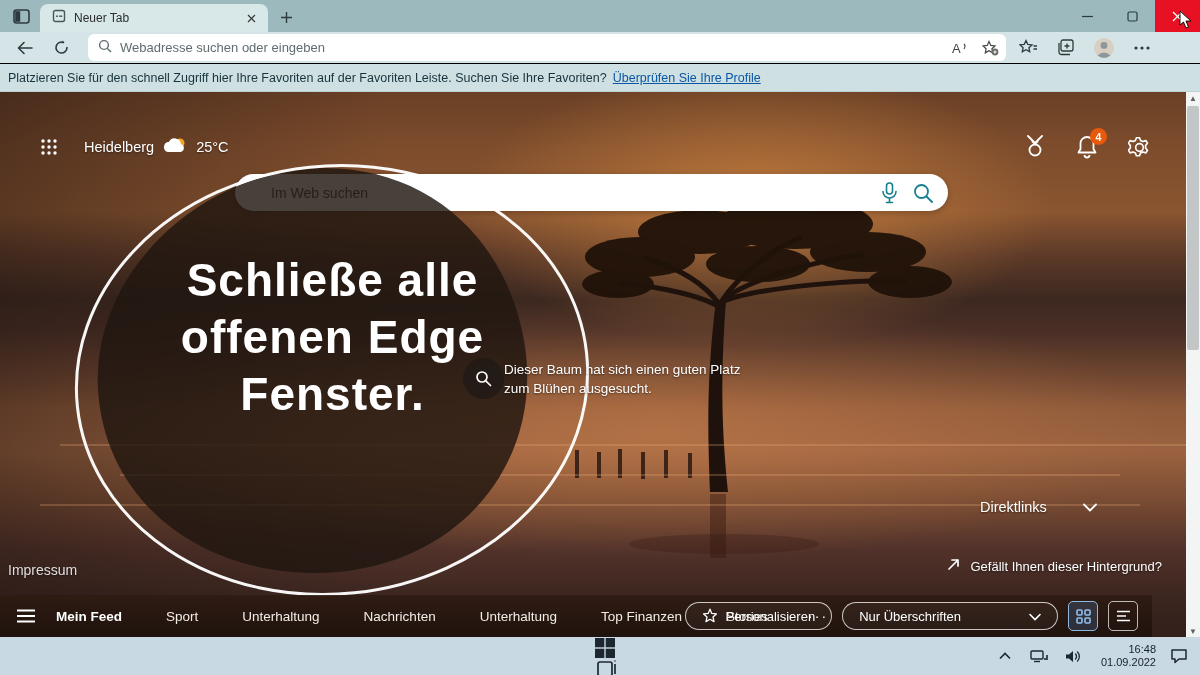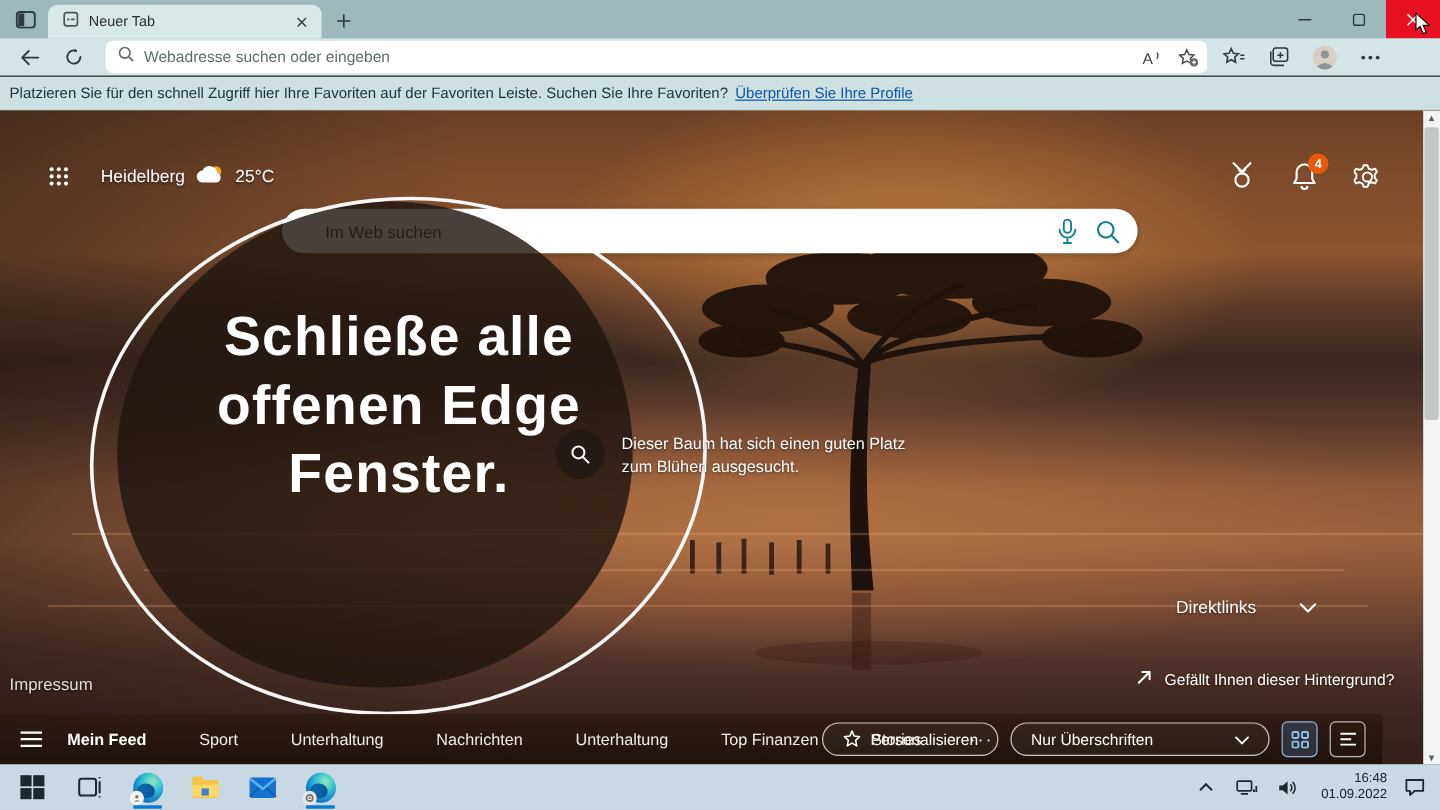--- a/index.html
+++ b/index.html
@@ -63,21 +63,21 @@
   .search-input { flex:1; border:none; outline:none; background:transparent; font-size:14px; color:#222; padding-left:36px; font-family:"Liberation Sans",sans-serif; }
   .search-input::placeholder { color:#3f3f3f; }
   .pill-icon { width:34px; height:34px; display:flex; align-items:center; justify-content:center; }
   .pill-icon.last { margin-right:8px; }
 
   
   .annotation-svg { position:absolute; left:0; top:0; width:1200px; height:545px; pointer-events:none; }
   .annotation-text { position:absolute; left:105px; top:160px; width:455px; text-align:center; color:#fff; font-size:46px; line-height:57px; font-weight:bold; letter-spacing:1px; pointer-events:none; }
 
   
-  .caption { position:absolute; left:463px; top:266px; display:flex; align-items:center; gap:14px; }
+  .caption { position:absolute; left:463px; top:266px; display:flex; align-items:center; }
   .caption-icon { width:41px; height:41px; border-radius:50%; background:rgba(30,25,22,.72); display:flex; align-items:center; justify-content:center; }
   .caption-text { font-size:13.5px; color:#fff; line-height:19px; text-shadow:0 1px 2px rgba(0,0,0,.5); }
 
   
   .quicklinks { position:absolute; left:980px; top:406px; display:flex; align-items:center; gap:36px; color:#fff; }
   .quicklinks-label { font-size:14.5px; text-shadow:0 1px 2px rgba(0,0,0,.5); }
 
   .impressum { position:absolute; left:8px; top:470px; font-size:14px; color:rgba(255,255,255,.85); text-shadow:0 1px 2px rgba(0,0,0,.5); }
   .like-bg { position:absolute; right:38px; top:466px; display:flex; align-items:center; gap:10px; color:#fff; font-size:13px; text-shadow:0 1px 2px rgba(0,0,0,.5); }
 
@@ -94,21 +94,21 @@
   .view-btn { width:30px; height:30px; border-radius:5px; display:flex; align-items:center; justify-content:center; cursor:pointer; }
   .view-btn.grid { border:1.5px solid #8fb8e0; background:rgba(80,120,170,.28); }
   .view-btn.list { border:1.5px solid rgba(255,255,255,.7); }
 
   
   .scrollbar { position:absolute; right:0; top:0; width:14px; height:545px; background:#f3f5f5; }
   .sb-arrow { position:absolute; left:0; width:14px; height:12px; display:flex; align-items:center; justify-content:center; font-size:8px; color:#606060; }
   .sb-thumb { position:absolute; left:1px; top:14px; width:12px; height:244px; background:#c2c6c7; border-radius:2px; }
 
   
-  .taskbar { position:absolute; left:0; top:637px; width:1200px; height:38px; background:#c8d9e4; display:flex; align-items:center; }
+  .taskbar { position:absolute; left:0; top:637px; width:1200px; height:38px; background:#c8d9e4; display:flex; align-items:center;flex-direction:column; }
   .tb-icon { position:relative; width:34px; height:34px; margin-left:14px; display:flex; align-items:center; justify-content:center; }
   .tb-underline { position:absolute; bottom:-1px; left:5px; width:24px; height:3px; background:#0a7cd7; border-radius:1px; }
   .edge-orb { width:25px; height:25px; border-radius:50%; background:radial-gradient(circle at 65% 30%, #7ee0c2 8%, #35c1d0 34%, #1b8fd0 58%, #0c59a4 85%); position:relative; }
   .edge-orb::after { content:""; position:absolute; left:3px; top:9px; width:15px; height:12px; border-radius:50% 50% 40% 40%; background:radial-gradient(circle at 30% 40%, #0e6ab0, #0a4f92); }
   .mini-badge { position:absolute; left:2px; bottom:2px; width:12px; height:12px; border-radius:50%; display:flex; align-items:center; justify-content:center; font-size:8px; }
   .tray { position:absolute; right:10px; display:flex; align-items:center; gap:12px; height:38px; }
   .tray-icon { display:flex; align-items:center; justify-content:center; width:22px; height:24px; }
   .clock { text-align:right; font-size:11px; color:#16202a; line-height:13px; width:60px; }
 </style>
 </head>

